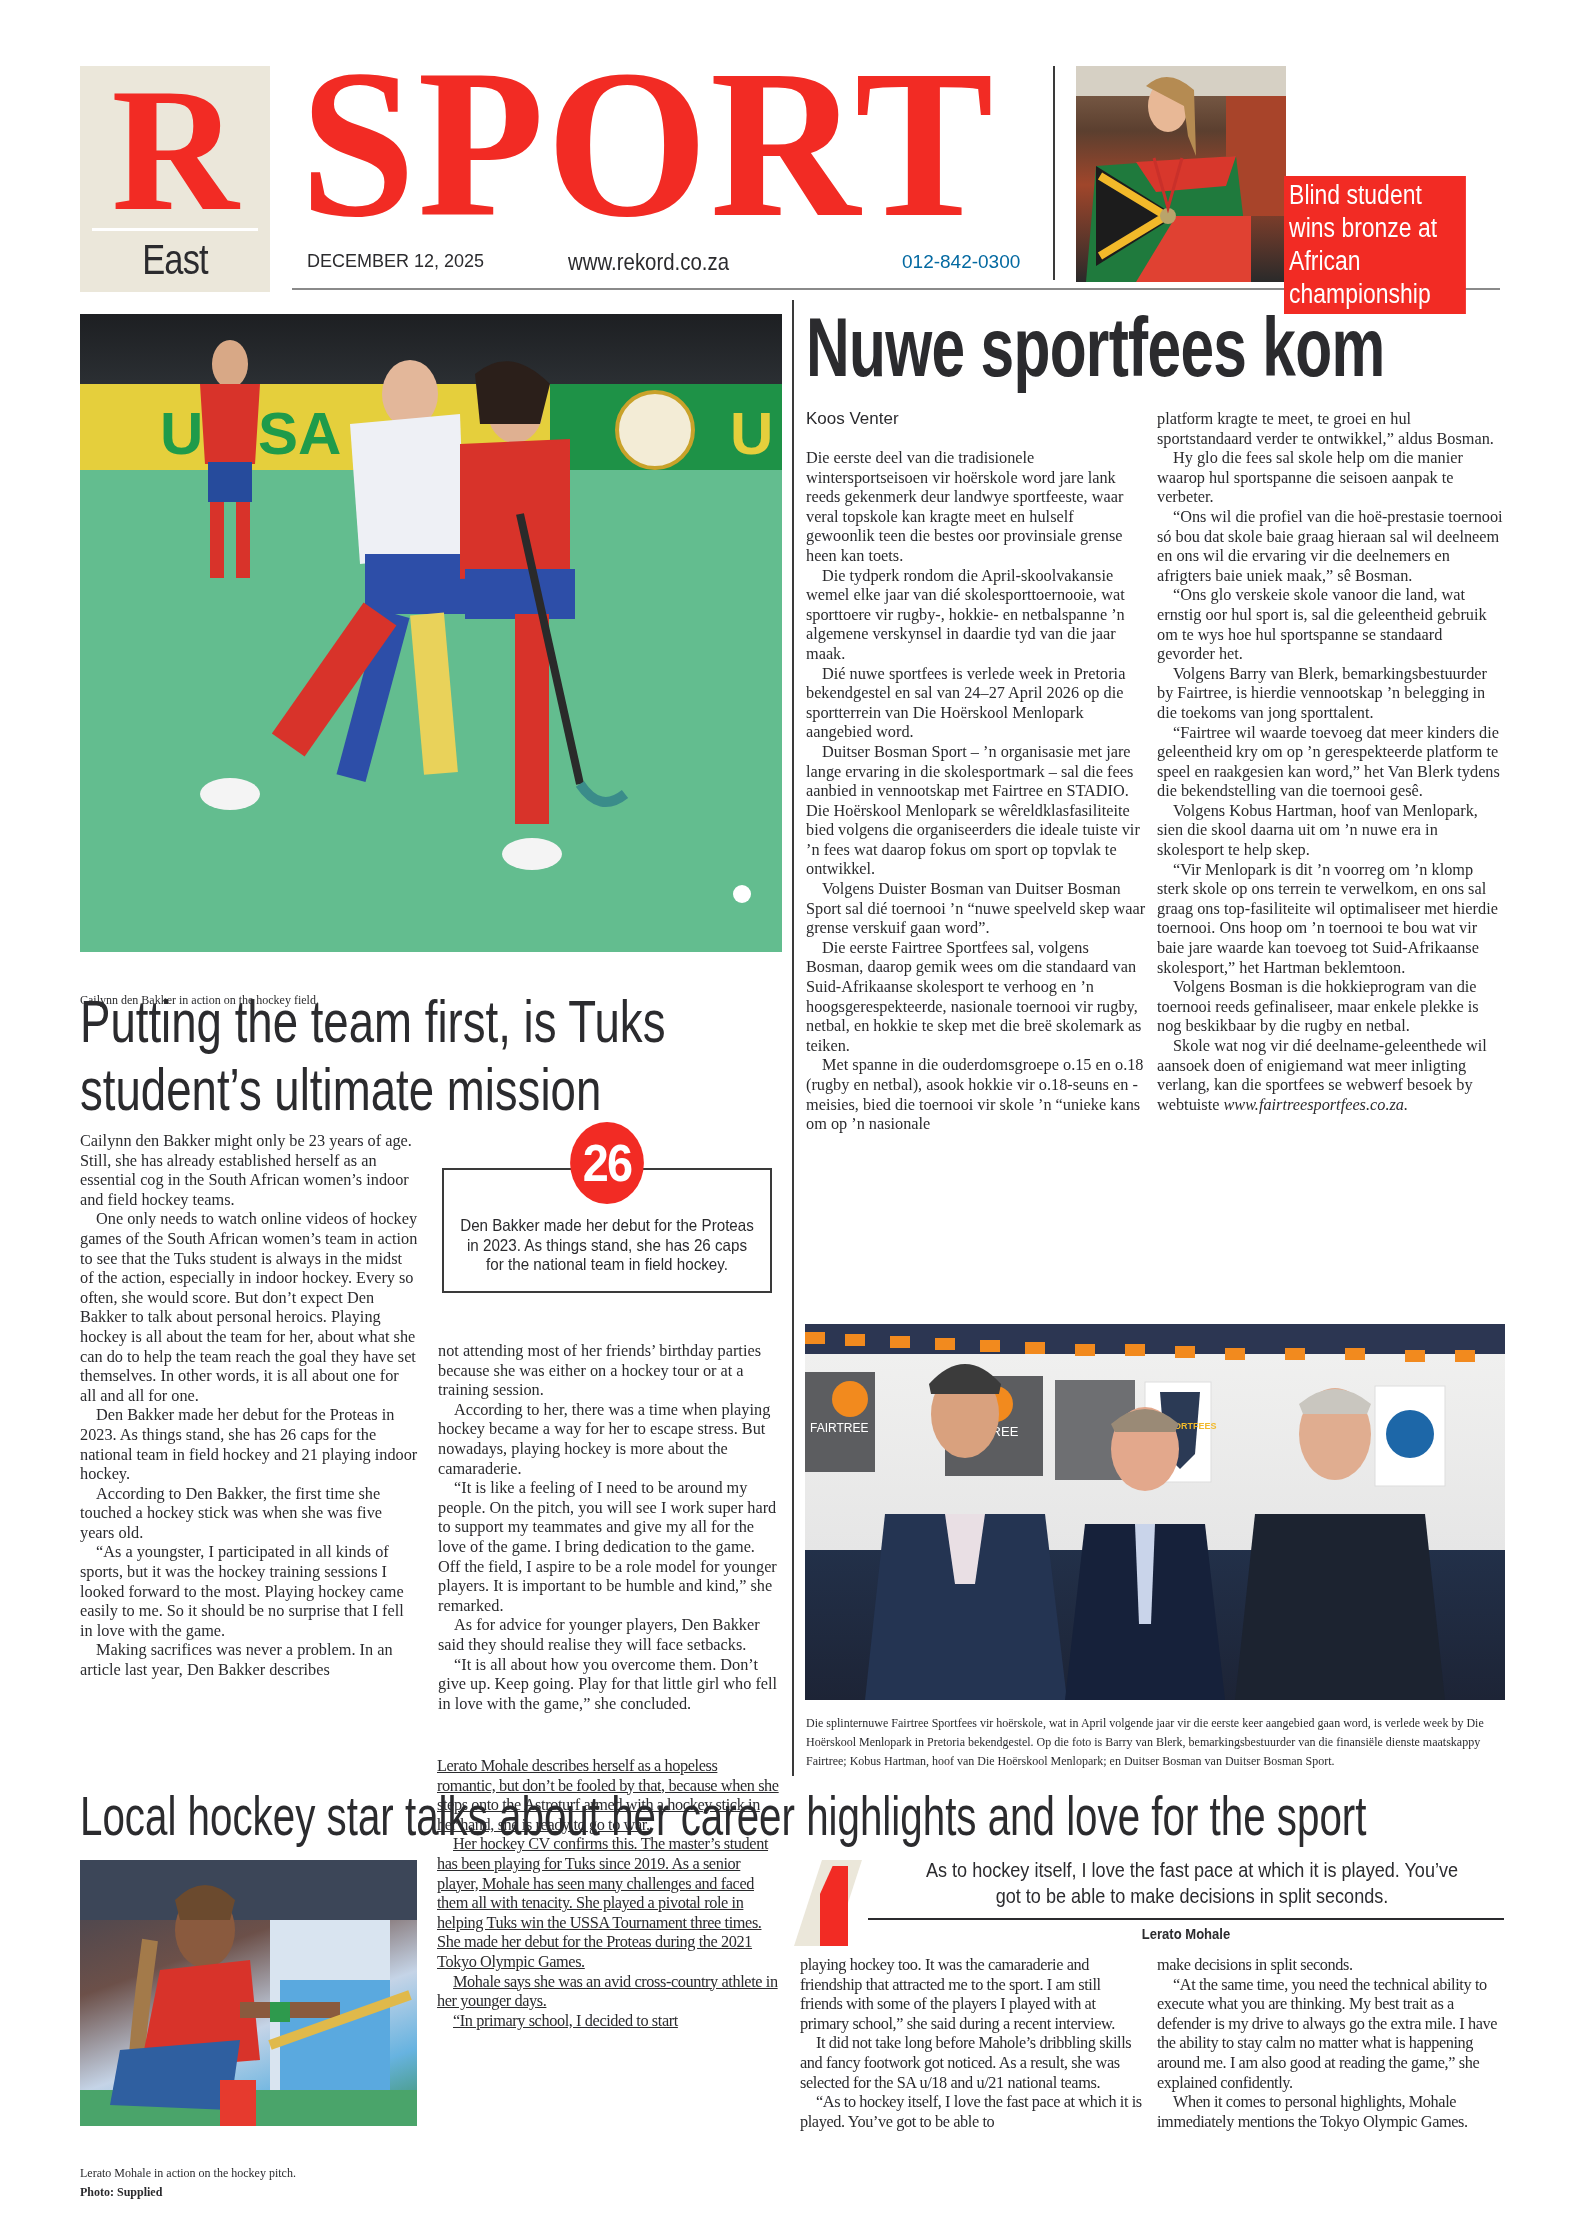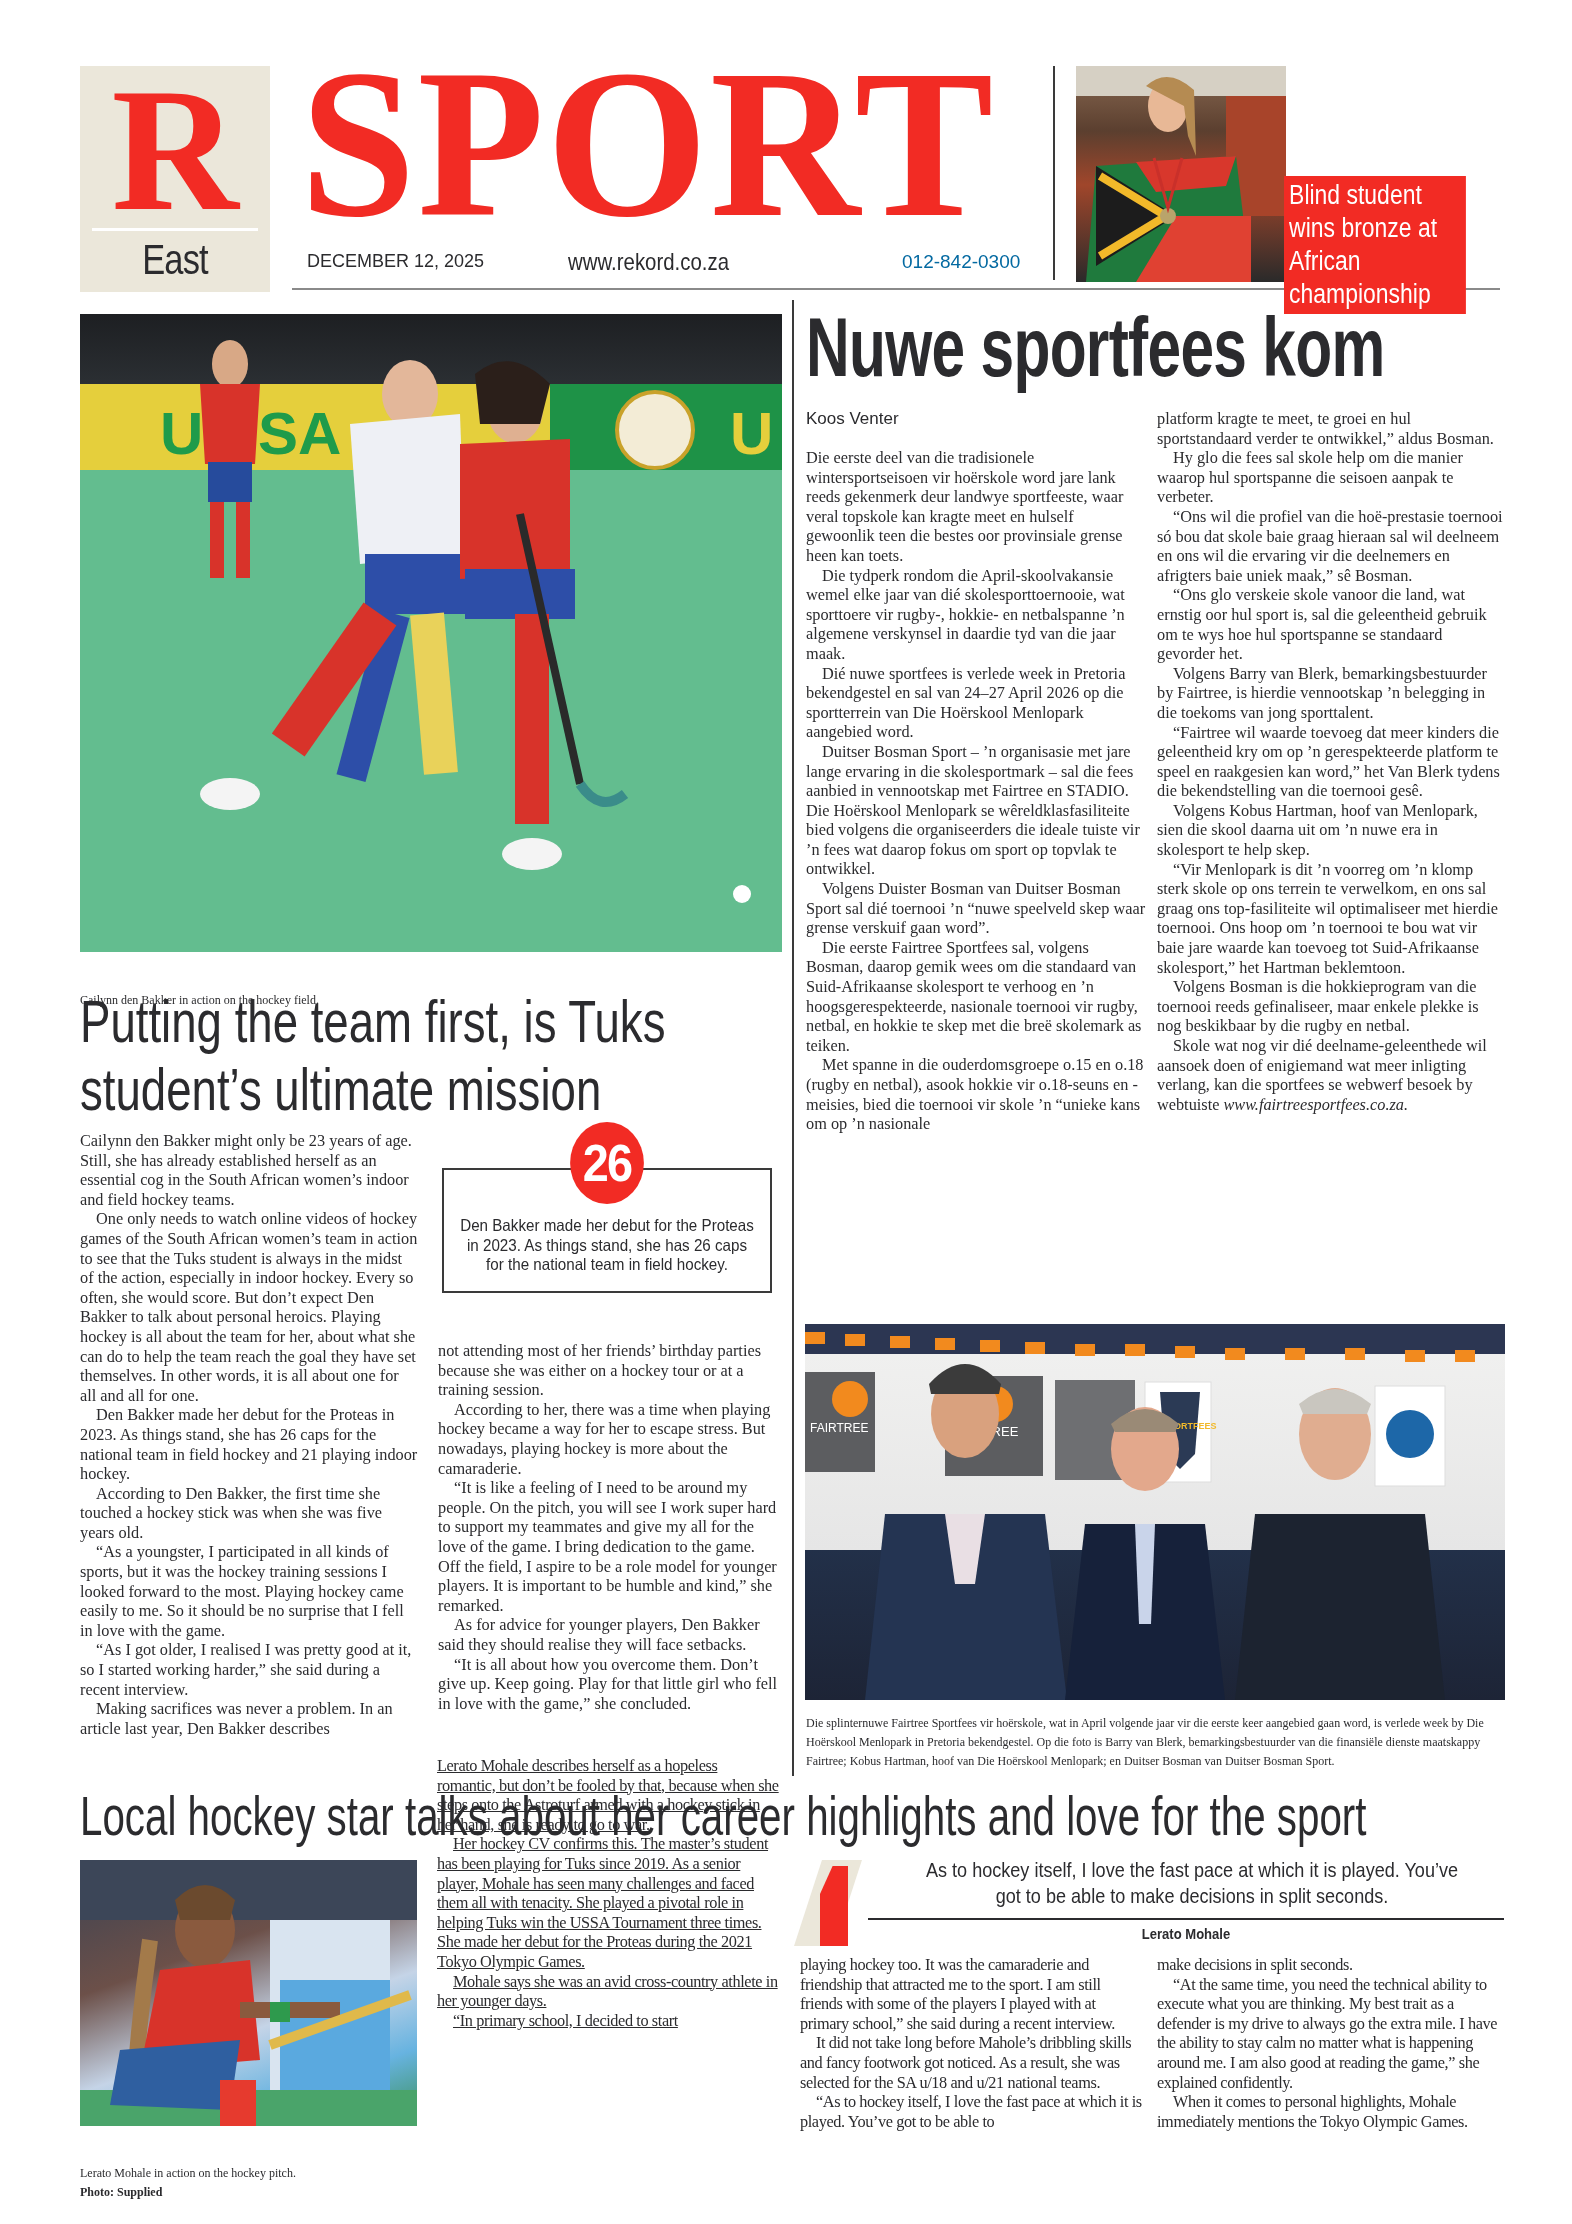--- a/index.html
+++ b/index.html
@@ -134,21 +134,20 @@
 <div class="abs caption" style="left:80px; top:960px; width:700px;">Cailynn den Bakker in action on the hockey field.</div>
 
 <div class="abs headline-tuks">Putting the team first, is Tuks student’s ultimate mission</div>
 
 <div class="abs body" style="left:80px; top:1131px; width:338px;">
   <p class="first">Cailynn den Bakker might only be 23 years of age. Still, she has already established herself as an essential cog in the South African women’s indoor and field hockey teams.</p>
   <p>One only needs to watch online videos of hockey games of the South African women’s team in action to see that the Tuks student is always in the midst of the action, especially in indoor hockey. Every so often, she would score. But don’t expect Den Bakker to talk about personal heroics. Playing hockey is all about the team for her, about what she can do to help the team reach the goal they have set themselves. In other words, it is all about one for all and all for one.</p>
   <p>Den Bakker made her debut for the Proteas in 2023. As things stand, she has 26 caps for the national team in field hockey and 21 playing indoor hockey.</p>
   <p>According to Den Bakker, the first time she touched a hockey stick was when she was five years old.</p>
   <p>“As a youngster, I participated in all kinds of sports, but it was the hockey training sessions I looked forward to the most. Playing hockey came easily to me. So it should be no surprise that I fell in love with the game.</p>
-  <p>“As I got older, I realised I was pretty good at it, so I started working harder,” she said during a recent interview.</p>
   <p>Making sacrifices was never a problem. In an article last year, Den Bakker describes</p>
 </div>
 
 <div class="abs info-box"></div>
 <div class="abs info-circle">26</div>
 <div class="abs info-text">Den Bakker made her debut for the Proteas in 2023. As things stand, she has 26 caps for the national team in field hockey.</div>
 
 <div class="abs body" style="left:438px; top:1341px; width:342px;">
   <p class="first">not attending most of her friends’ birthday parties because she was either on a hockey tour or at a training session.</p>
   <p>According to her, there was a time when playing hockey became a way for her to escape stress. But nowadays, playing hockey is more about the camaraderie.</p>

